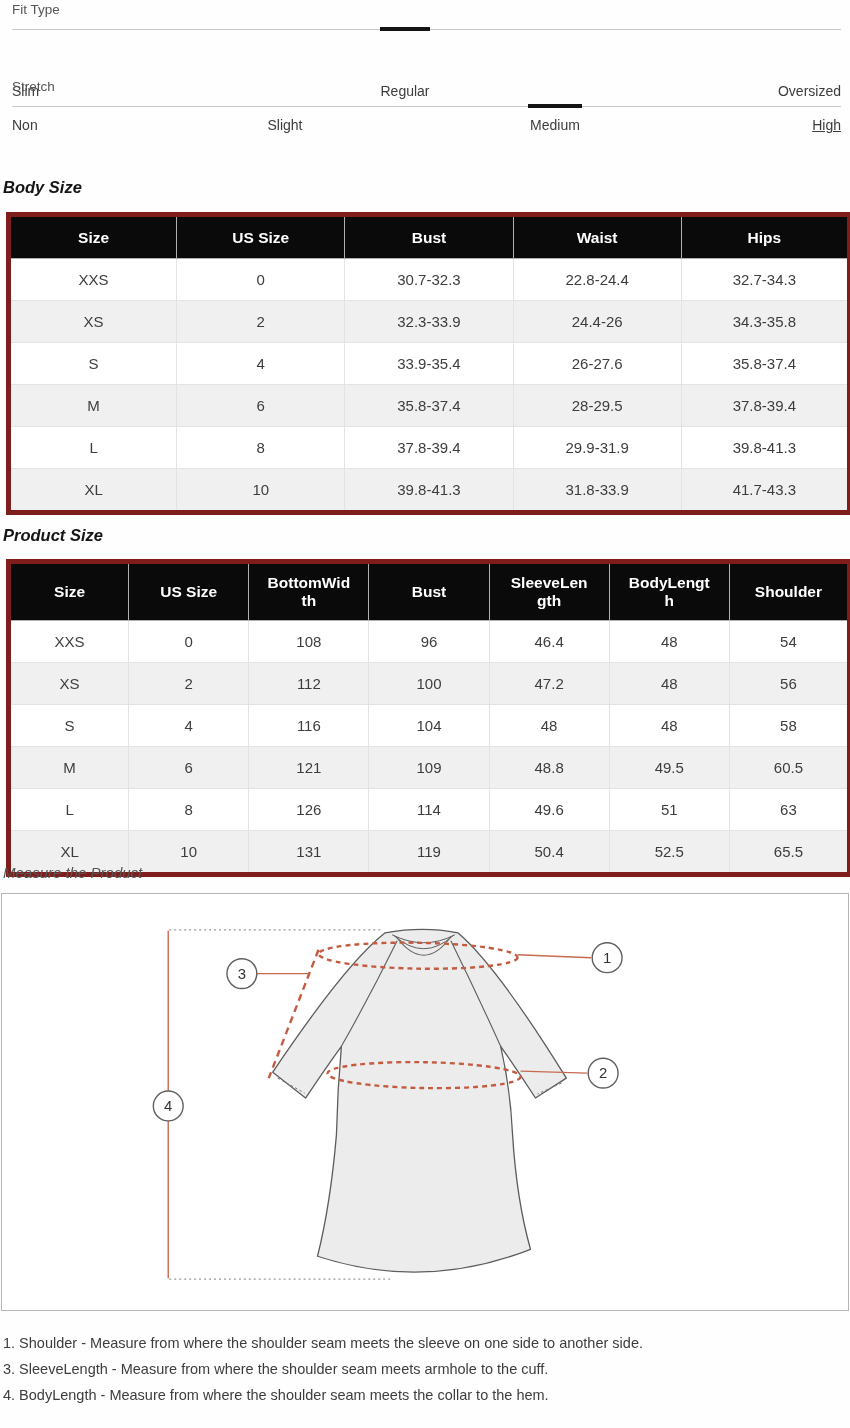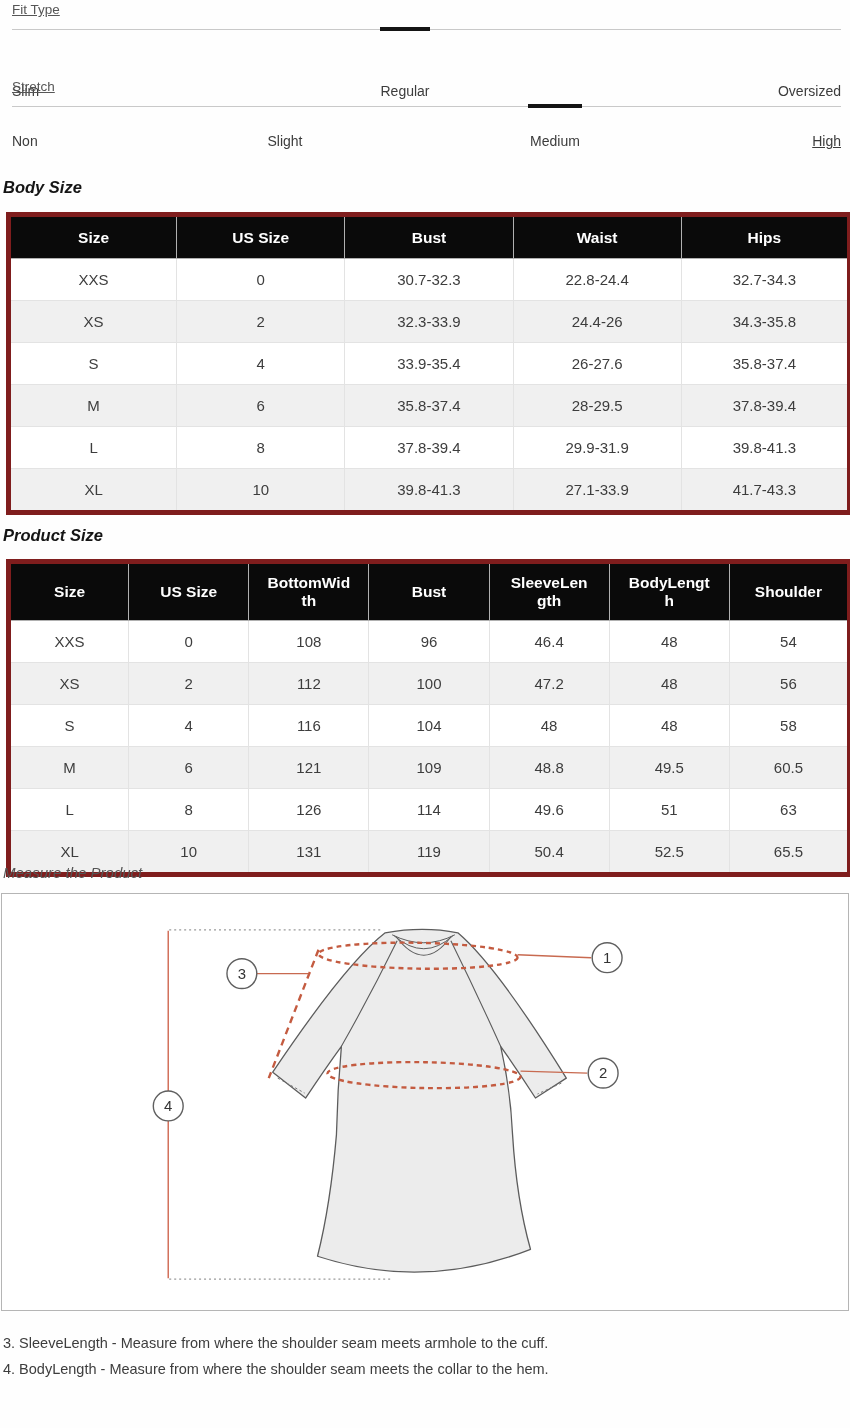--- a/index.html
+++ b/index.html
@@ -1,36 +1,36 @@
 <!DOCTYPE html>
 <html><head>
 <meta charset="utf-8">
 <style>
   html,body{margin:0;padding:0;background:#fff;}
   .page{position:relative;width:850px;height:1428px;background:#fefefe;overflow:hidden;
         font-family:"Liberation Sans",sans-serif;color:#3d3d3d;}
 
   
-  .slider-label{position:absolute;left:12px;font-size:13.5px;color:#565656;text-decoration:underline;}
+  .slider-label{position:absolute;left:12px;font-size:13.5px;color:#565656;}
   .slider-line{position:absolute;left:12px;right:9px;height:1px;background:#c9c9c9;}
   .slider-marker{position:absolute;height:4px;background:#141414;}
   .slider-opt{position:absolute;font-size:14px;color:#3c3c3c;white-space:nowrap;}
 
   #fit-label{top:2px;}
   #fit-line{top:29px;}
   #fit-marker{top:27px;left:380px;width:50px;}
   .fit-opt{top:52px;margin-top:31px;}
   #fit-opt-0{left:12px;}
   #fit-opt-1{left:405px;transform:translateX(-50%);}
   #fit-opt-2{right:9px;}
 
   #stretch-label{top:79px;}
   #stretch-line{top:106px;}
   #stretch-marker{top:104px;left:528px;width:54px;}
-  .stretch-opt{top:133px;}
+  .stretch-opt{top:117px;}
   #stretch-opt-0{left:12px;}
   #stretch-opt-1{left:285px;transform:translateX(-50%);}
   #stretch-opt-2{left:555px;transform:translateX(-50%);}
   #stretch-opt-3{right:9px;text-decoration:underline;}
 
   
   .section-title{position:absolute;left:3px;font-size:16.5px;font-weight:bold;color:#151515;font-style:italic;}
   #body-size-title{top:178px;}
   #product-size-title{top:526px;}
   #measure-title{position:absolute;left:3px;top:864px;font-size:15px;font-style:italic;color:#555;}
@@ -123,21 +123,21 @@
           <td>L</td>
           <td>8</td>
           <td>37.8-39.4</td>
           <td>29.9-31.9</td>
           <td>39.8-41.3</td>
         </tr>
         <tr>
           <td>XL</td>
           <td>10</td>
           <td>39.8-41.3</td>
-          <td>27.1-33.9</td>
+          <td>31.8-33.9</td>
           <td>41.7-43.3</td>
         </tr>
       </tbody>
     </table>
 
   <div class="section-title" id="product-size-title">Product Size</div>
   <table class="size-table" id="product-size-table">
       <thead>
         <tr>
           <th>Size</th>
@@ -254,17 +254,18 @@
       <circle cx="241" cy="973" r="15" fill="#fff" stroke="#5f5f5f" stroke-width="1.4"></circle>
       <circle cx="167" cy="1106" r="15" fill="#fff" stroke="#5f5f5f" stroke-width="1.4"></circle>
       <text x="608" y="962" text-anchor="middle" class="callout-num">1</text>
       <text x="604" y="1078" text-anchor="middle" class="callout-num">2</text>
       <text x="241" y="978" text-anchor="middle" class="callout-num">3</text>
       <text x="167" y="1111" text-anchor="middle" class="callout-num">4</text>
     </svg>
   </div>
 
   <div id="notes">
+    <div class="note-line">1. Shoulder - Measure from where the shoulder seam meets the sleeve on one side to another side.</div>
     <div class="note-line">3. SleeveLength - Measure from where the shoulder seam meets armhole to the cuff.</div>
     <div class="note-line">4. BodyLength - Measure from where the shoulder seam meets the collar to the hem.</div>
   </div>
 
 </div>
 
 </body></html>

